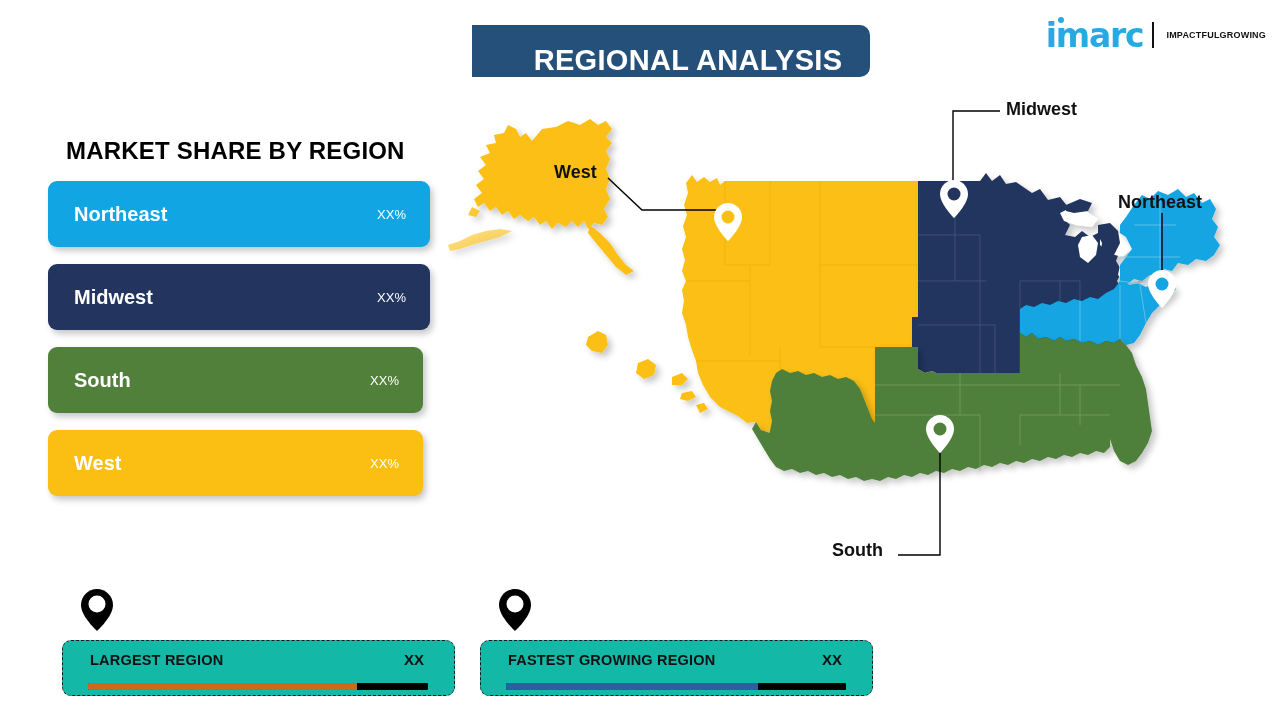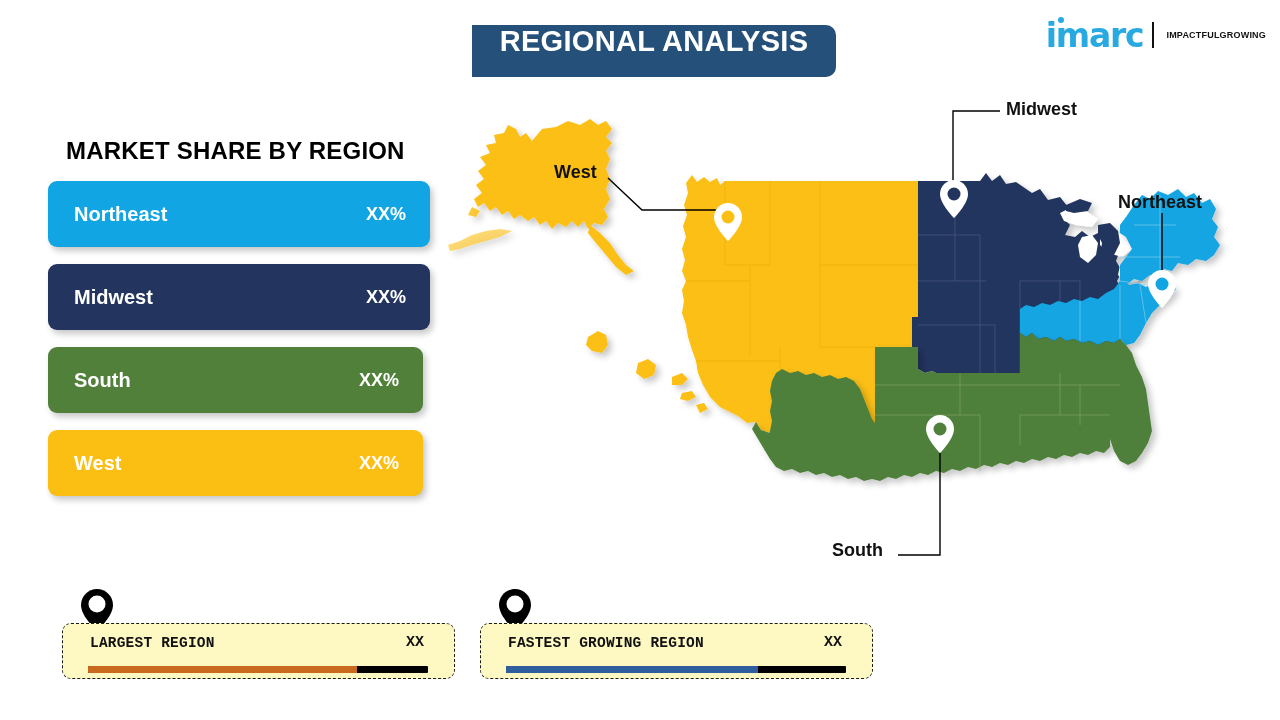--- a/index.html
+++ b/index.html
@@ -21,22 +21,23 @@
   
   #title-banner {
     position: absolute;
     left: 472px;
     top: 25px;
     width: 364px;
     height: 52px;
     background: #255079;
     border-radius: 0 10px 10px 0;
     display: flex;
-    align-items: flex-start;
+    align-items: flex-end;
     justify-content: center;
+    padding-left: 34px;
   }
   #title-text {
     color: #ffffff;
     font-size: 29px;
     font-weight: bold;
     letter-spacing: 0.3px;
     white-space: nowrap;
   }
 
   
@@ -112,47 +113,46 @@
     position: absolute;
     left: 26px;
     color: #ffffff;
     font-size: 20px;
     font-weight: bold;
   }
   .legend-value {
     position: absolute;
     right: 24px;
     color: #ffffff;
-    font-size: 18px;
-    font-weight: bold;
+    font-size: 13px;
+    font-weight: normal;
   }
 
   
   .stat-block {
     position: absolute;
     top: 588px;
   }
   #stat-largest { left: 62px; }
   #stat-fastest { left: 480px; }
 
   .stat-pin {
     position: absolute;
     left: 18px;
     top: 0px;
   }
   .stat-box {
     position: absolute;
-    top: 35px;
+    top: 52px;
     width: 393px;
     height: 56px;
     border: 1.6px dashed #1a1a1a;
     border-radius: 9px;
-    background: #fef9c3;
+    background: #14b8a6;
     box-sizing: border-box;
-    font-family: Liberation Mono, monospace;
   }
   .stat-row {
     position: relative;
     height: 34px;
   }
   .stat-title {
     position: absolute;
     left: 27px;
     top: 11px;
     font-size: 14.5px;

